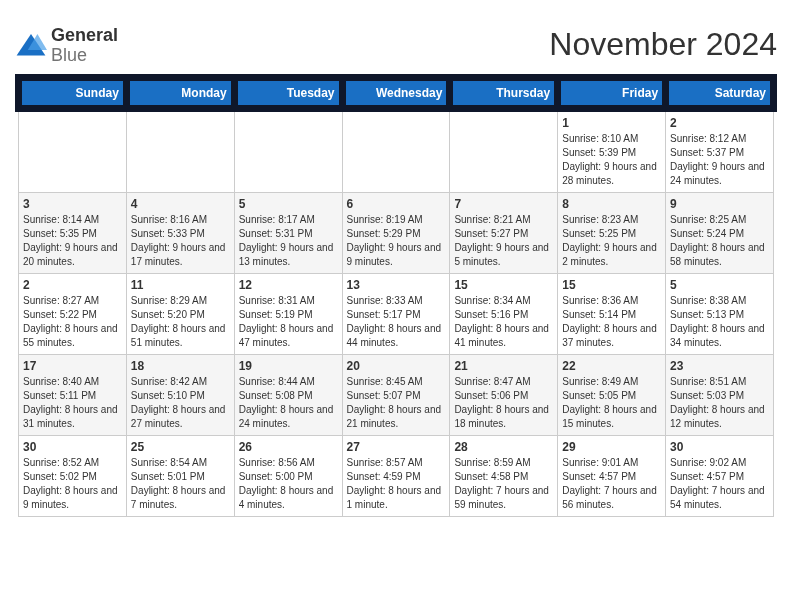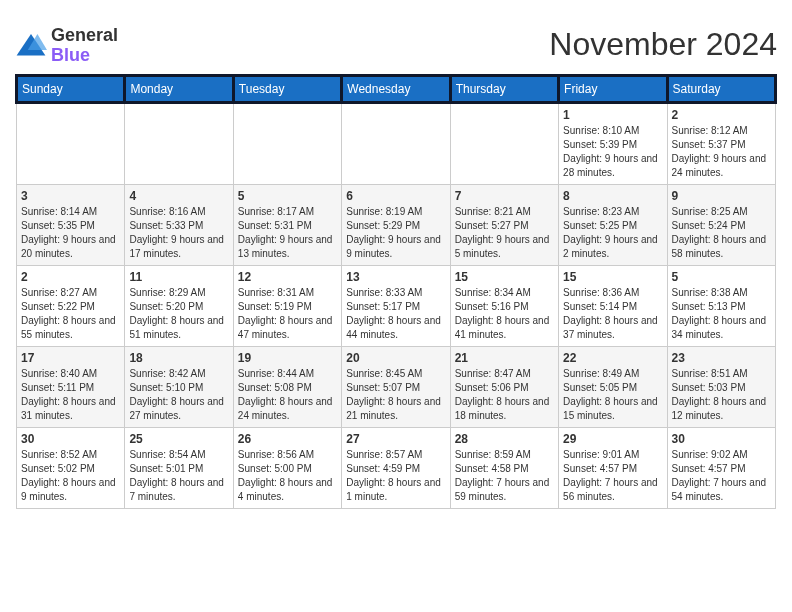--- a/index.html
+++ b/index.html
@@ -30,22 +30,22 @@
       flex-direction: column;
       line-height: 1.1;
     }
     .logo-general {
       font-size: 18px;
       font-weight: bold;
       color: #333;
     }
     .logo-blue {
       font-size: 18px;
-      font-weight: bold;
-      color: #8b5cf6;
+      font-weight: normal;
+      color: #737373;
     }
     .logo-icon {
       width: 32px;
       height: 32px;
     }
     .title-area {
     }
     .month-title {
       font-size: 32px;
       font-weight: normal;
@@ -57,24 +57,24 @@
     }
     .calendar {
       width: 100%;
       border-collapse: collapse;
       font-size: 10.5px;
     }
     .calendar thead th {
       background-color: #1a6fc4;
       color: #fff;
       padding: 5px 4px;
-      text-align: left;
+      text-align: right;
       font-size: 12px;
-      font-weight: normal;
-      border: 3px solid #0f172a;
+      font-weight: bold;
+      border: 7px solid #0f172a;
     }
     .calendar tbody td {
       vertical-align: top;
       border: 1px solid #ccc;
       padding: 4px;
       width: calc(100% / 7);
       height: 80px;
     }
     .calendar tbody tr:nth-child(even) td {
       background-color: #f5f5f5;

